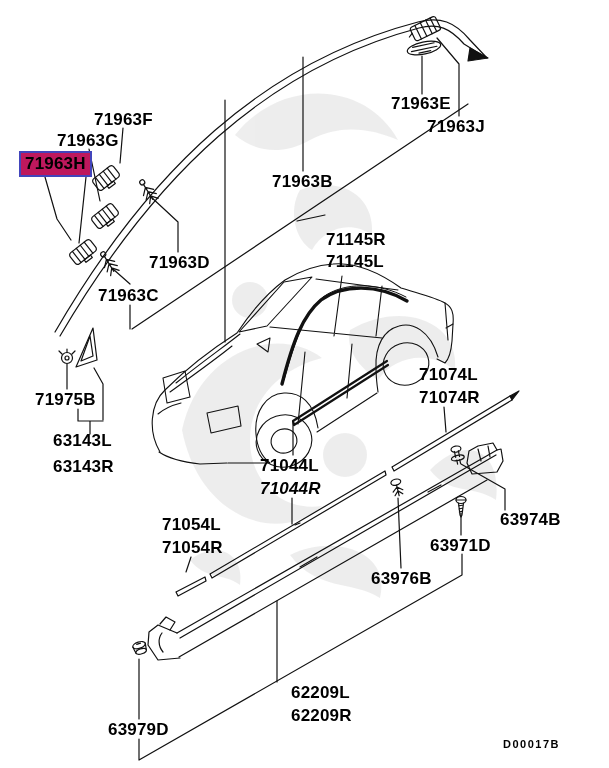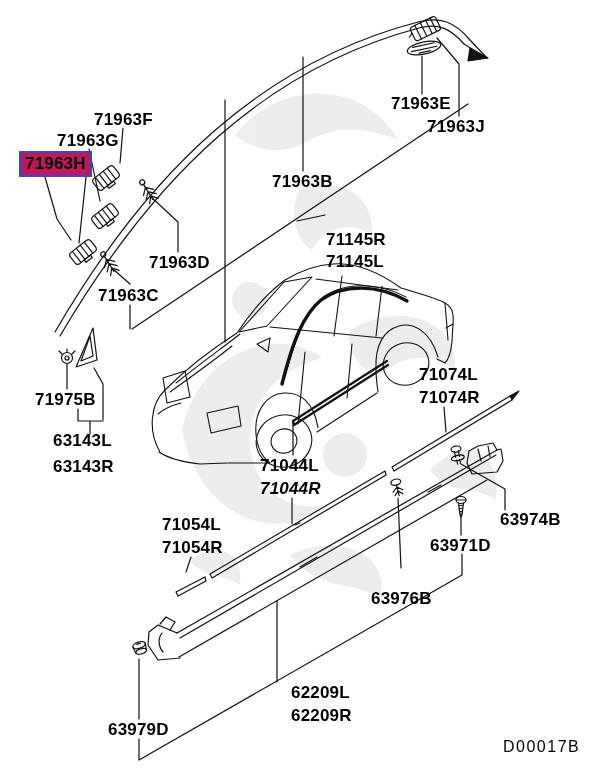--- a/index.html
+++ b/index.html
@@ -2,21 +2,21 @@
 <html><head>
 <meta charset="utf-8">
 <style>
   html,body{margin:0;padding:0;background:#fff;}
   #stage{position:relative;width:609px;height:768px;background:#ffffff;overflow:hidden;
          font-family:"Liberation Sans", sans-serif;padding-left:42px;}
   #art{position:absolute;left:0;top:0;}
   .part-label{position:absolute;font-size:17px;font-weight:bold;color:#000;
               white-space:nowrap;letter-spacing:0.2px;line-height:1;cursor:pointer;}
   .part-label.hl{background:#be185d;border:2px solid #4245bc;padding:2px 4px 3px 4px;margin:-4px 0 0 -6px;}
-  .diagram-code{position:absolute;left:503px;top:738px;font-size:16px;font-weight:normal;
+  .diagram-code{position:absolute;left:503px;top:738px;font-size:11px;font-weight:bold;
                 letter-spacing:1.5px;color:#000;}
   svg *{vector-effect:non-scaling-stroke;}
 </style>
 </head>
 <body>
 
 <div id="stage">
 
 <svg id="art" width="609" height="768" viewBox="0 0 609 768">
 
@@ -199,20 +199,20 @@
       <div class="part-label" style="left: 53px; top: 432px;">63143L</div>
       <div class="part-label" style="left: 53px; top: 458px;">63143R</div>
       <div class="part-label" style="left: 419px; top: 366px;">71074L</div>
       <div class="part-label" style="left: 419px; top: 389px;">71074R</div>
       <div class="part-label" style="left: 260px; top: 457px;">71044L</div>
       <div class="part-label" style="left: 260px; top: 480px; font-style: italic;">71044R</div>
       <div class="part-label" style="left: 162px; top: 516px;">71054L</div>
       <div class="part-label" style="left: 162px; top: 539px;">71054R</div>
       <div class="part-label" style="left: 500px; top: 511px;">63974B</div>
       <div class="part-label" style="left: 430px; top: 537px;">63971D</div>
-      <div class="part-label" style="left: 371px; top: 570px; margin-top: 20px;">63976B</div>
+      <div class="part-label" style="left: 371px; top: 570px;">63976B</div>
       <div class="part-label" style="left: 291px; top: 684px;">62209L</div>
       <div class="part-label" style="left: 291px; top: 707px;">62209R</div>
       <div class="part-label" style="left: 108px; top: 721px;">63979D</div>
     </div>
 
   <div class="diagram-code">D00017B</div>
 </div>
 
 </body></html>

